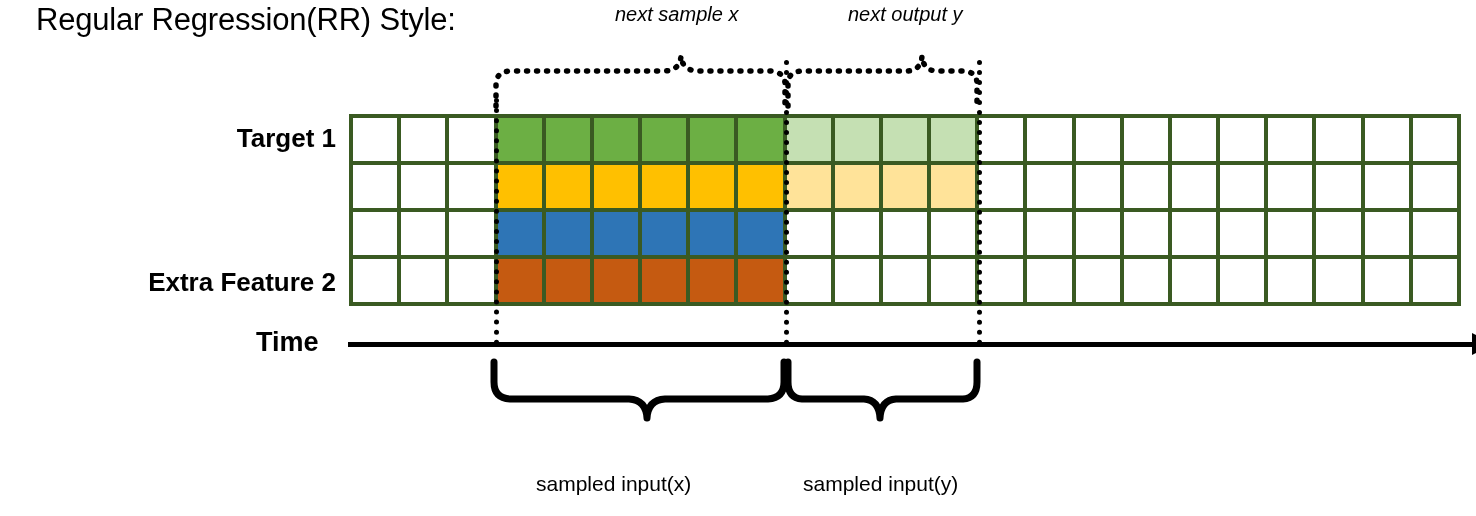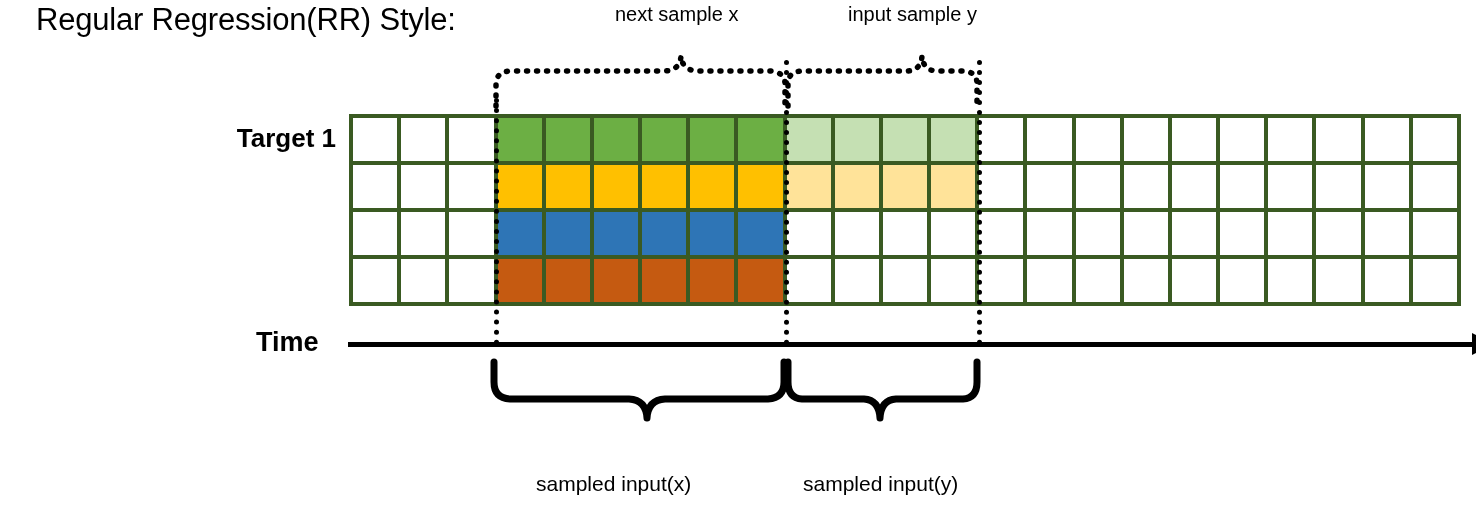--- a/index.html
+++ b/index.html
@@ -15,21 +15,21 @@
   
   #title{
     position:absolute;left:8px;top:2px;
     font-size:31px;font-weight:400;color:#000;
     letter-spacing:-0.2px;white-space:nowrap;
   }
 
   
   .top-cap{
     position:absolute;top:3px;
-    font-size:20px;color:#000;
+    font-size:20px;font-style:italic;color:#000;
     white-space:nowrap;
   }
   #cap-x{left:587px;}
   #cap-y{left:820px;}
 
   
   .rowlabel{
     position:absolute;right:1168px;
     font-size:26px;font-weight:bold;color:#000;
     white-space:nowrap;
@@ -86,23 +86,24 @@
   svg.overlay{position:absolute;left:0;top:0;width:1476px;height:516px;pointer-events:none;}
 </style>
 </head>
 <body>
 
 <div class="stage">
 
   <div id="title">Regular Regression(RR) Style:</div>
 
   <div class="top-cap" id="cap-x">next sample x</div>
-  <div class="top-cap" id="cap-y">input sample y</div>
+  <div class="top-cap" id="cap-y">next output y</div>
 
   <div class="rowlabel" style="top:114px">Target 1</div>
+  <div class="rowlabel" style="top:258px">Extra Feature 2</div>
 
   <div id="grid">
       <div class="cell" style="background: rgb(255, 255, 255);"></div>
       <div class="cell" style="background: rgb(255, 255, 255);"></div>
       <div class="cell" style="background: rgb(255, 255, 255);"></div>
       <div class="cell" style="background: rgb(108, 175, 68);"></div>
       <div class="cell" style="background: rgb(108, 175, 68);"></div>
       <div class="cell" style="background: rgb(108, 175, 68);"></div>
       <div class="cell" style="background: rgb(108, 175, 68);"></div>
       <div class="cell" style="background: rgb(108, 175, 68);"></div>

